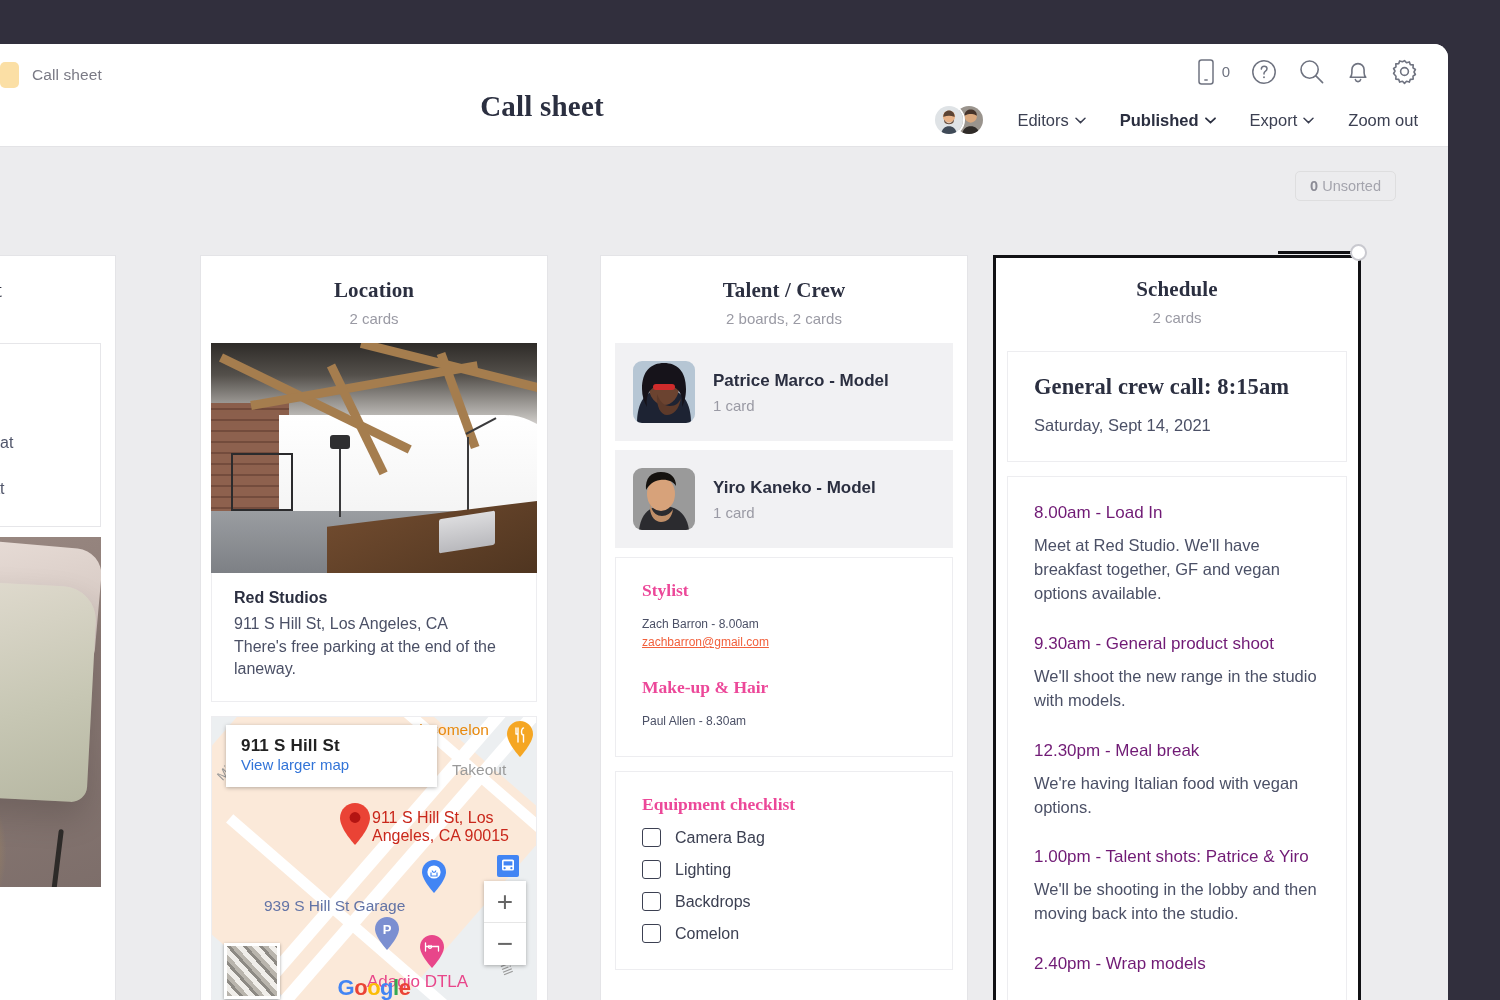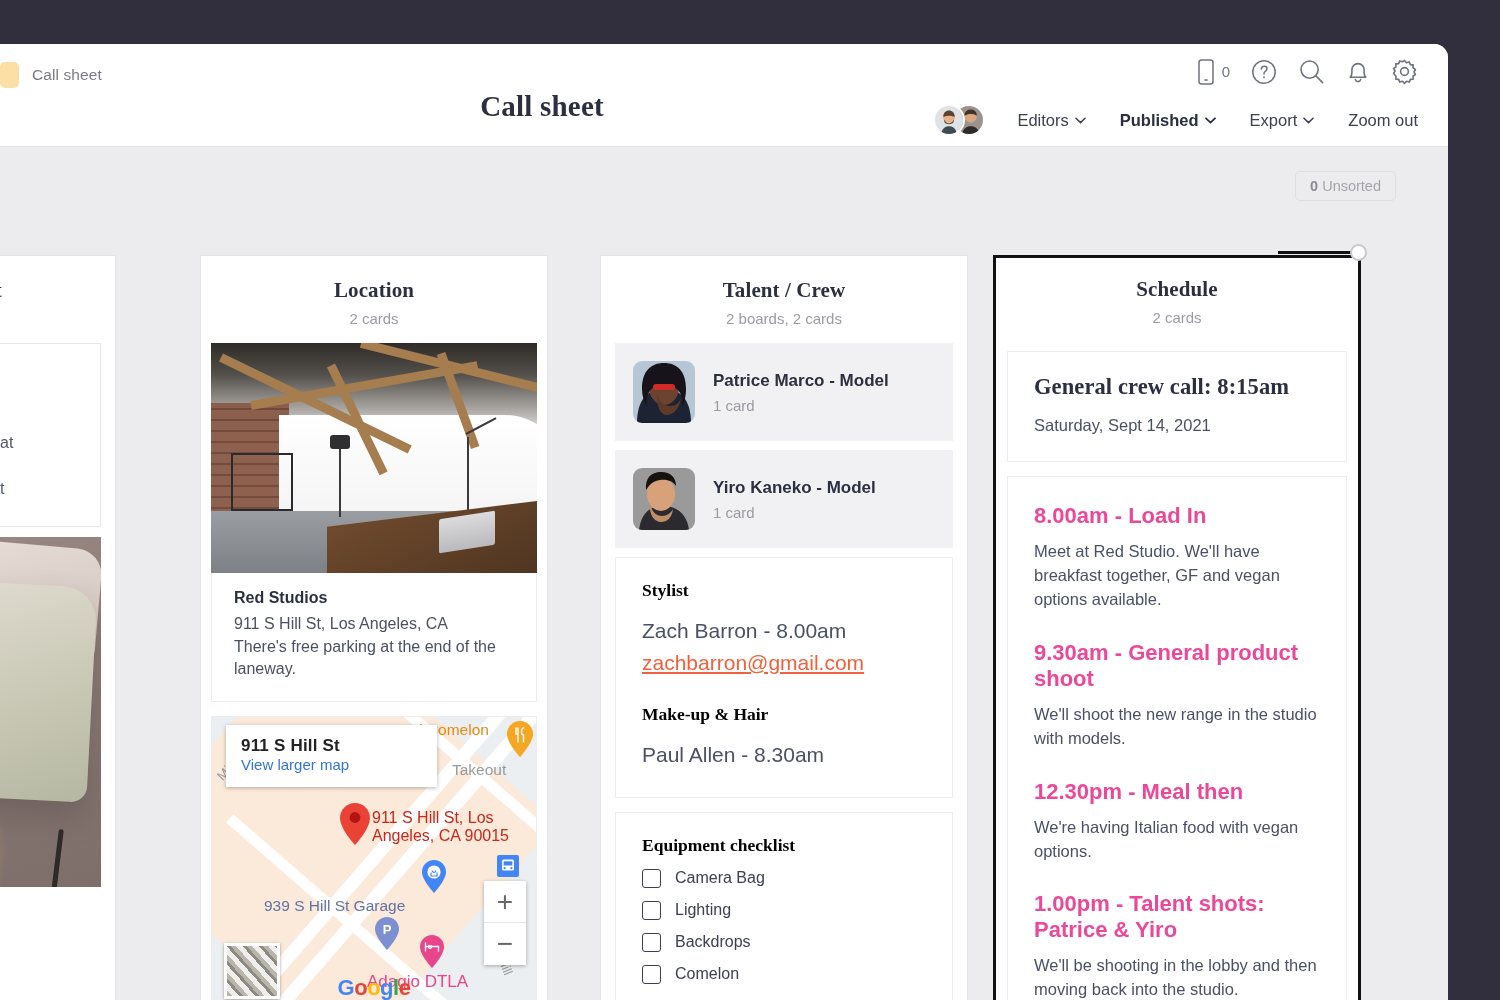--- a/index.html
+++ b/index.html
@@ -247,22 +247,22 @@
   
   .person-row {
     margin: 0 14px 9px 14px; background: #f1f1f3;
     display: flex; align-items: center; gap: 18px; padding: 18px 18px;
   }
   .person-av { width: 62px; height: 62px; border-radius: 9px; overflow: hidden; flex: none; }
   .person-name { font-size: 17px; font-weight: 700; color: #2b2f40; }
   .person-sub { font-size: 15px; color: #9a9aa4; margin-top: 6px; }
 
   .tcard { margin: 9px 14px 0 14px; border: 1px solid #ededf0; padding: 22px 26px 26px 26px; }
-  .tcard h4 { font-size: 17.5px; font-weight: 700; color: #000000; margin-bottom: 14px; }
-  .tcard p { font-size: 21px; color: #4b5066; line-height: 1.5; }
+  .tcard h4 { font-size: 17.5px; font-weight: 700; color: #ec4899; margin-bottom: 14px; }
+  .tcard p { font-size: 12px; color: #4b5066; line-height: 1.5; }
   .tcard .mail { color: #f2603c; text-decoration: underline; }
   .tcard .spacer { height: 26px; }
 
   .check-row { display: flex; align-items: center; gap: 14px; margin-top: 13px; }
   .cbox { width: 19px; height: 19px; border: 1.6px solid #3c4052; border-radius: 3px; flex: none; }
   .check-row span { font-size: 16px; color: #3c4052; }
 
   
   #col-schedule { border: none; }
   #sel-frame {
@@ -273,21 +273,21 @@
     position: absolute; left: 1402px; top: 97px; width: 17px; height: 17px;
     background: #fff; border: 2px solid #c9c9cf; border-radius: 50%; z-index: 31;
   }
   #sel-line {
     position: absolute; left: 1330px; top: 104px; width: 75px; height: 3px;
     background: #111114; z-index: 29;
   }
   .scard { margin: 9px 14px 0 14px; border: 1px solid #ededf0; padding: 22px 26px 26px 26px; }
   .scard h3 { font-size: 22.5px; font-weight: 700; color: #2b2f40; letter-spacing: .1px; }
   .scard .sdate { font-size: 16.5px; color: #4b5066; margin-top: 16px; }
-  .sitem-t { font-size: 22px; font-weight: 700; color: #ec4899; }
+  .sitem-t { font-size: 17px; font-weight: 400; color: #701a75; }
   .sitem-d { font-size: 16.5px; color: #4b5066; line-height: 1.45; margin-top: 11px; }
   .sitem { margin-bottom: 28px; }
   .sitem:last-child { margin-bottom: 0; }
 </style>
 </head>
 <body>
 
 <div id="app-window">
 
   <div id="topbar">
@@ -578,21 +578,21 @@
       <div class="scard" style="margin-top:14px;padding-top:26px;padding-bottom:30px;">
         <div class="sitem">
           <div class="sitem-t">8.00am - Load In</div>
           <div class="sitem-d">Meet at Red Studio. We'll have breakfast together, GF and vegan options available.</div>
         </div>
         <div class="sitem">
           <div class="sitem-t">9.30am - General product shoot</div>
           <div class="sitem-d">We'll shoot the new range in the studio with models.</div>
         </div>
         <div class="sitem">
-          <div class="sitem-t">12.30pm - Meal then</div>
+          <div class="sitem-t">12.30pm - Meal break</div>
           <div class="sitem-d">We're having Italian food with vegan options.</div>
         </div>
         <div class="sitem">
           <div class="sitem-t">1.00pm - Talent shots: Patrice &amp; Yiro</div>
           <div class="sitem-d">We'll be shooting in the lobby and then moving back into the studio.</div>
         </div>
         <div class="sitem">
           <div class="sitem-t">2.40pm - Wrap models</div>
         </div>
         <div class="sitem">

